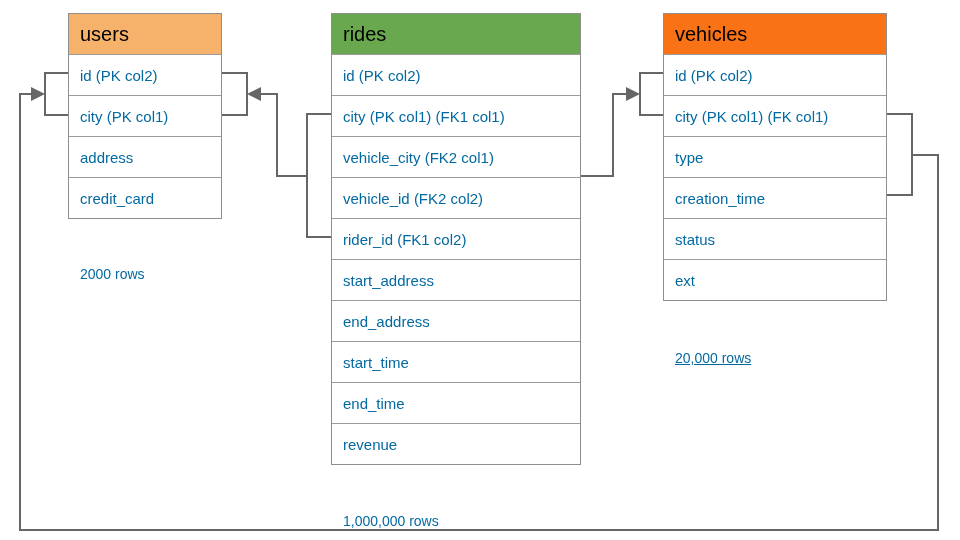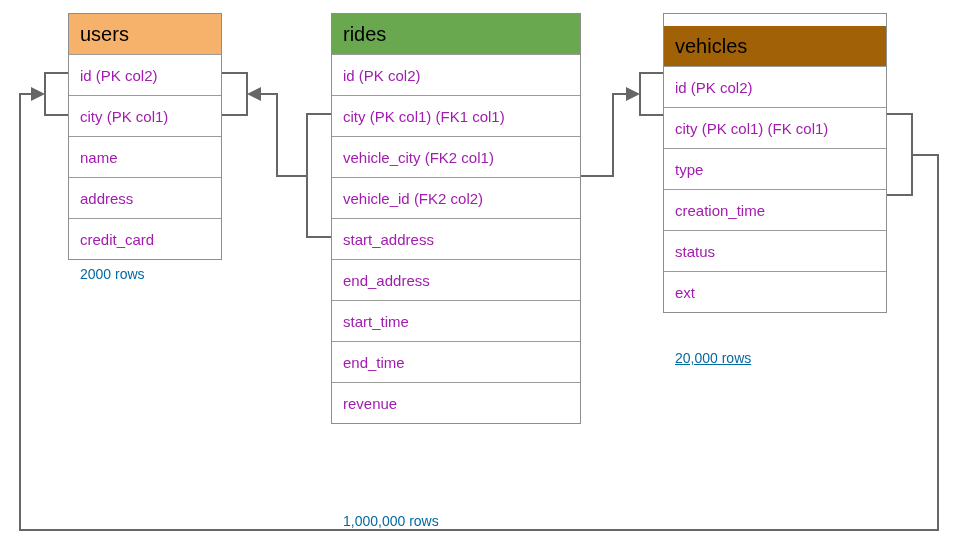--- a/index.html
+++ b/index.html
@@ -39,21 +39,21 @@
     color: #000000;
   }
   .trow {
     box-sizing: border-box;
     height: 41px;
     border-top: 1px solid #9b9b9b;
     display: flex;
     align-items: center;
     padding-left: 11px;
     font-size: 15px;
-    color: #a21caf;
+    color: #0369a1;
     background: #ffffff;
     white-space: nowrap;
     overflow: hidden;
   }
   .caption {
     position: absolute;
     font-size: 14px;
     color: #0369a1;
     white-space: nowrap;
   }
@@ -81,42 +81,42 @@
       <path d="M68 73 H45 V115 H68"></path>
       <path d="M912 155 H938 V530 H20 V94 H33"></path>
       <polygon points="45,94 31,87 31,101" fill="#666666" stroke="none"></polygon>
     </g>
   </svg>
 
   <div class="table" style="left:68px; top:13px; width:154px;">
     <div class="thead" style="background-color: rgb(246, 178, 107);">users</div>
     <div class="trow">id (PK col2)</div>
     <div class="trow">city (PK col1)</div>
-    <div class="trow">name</div>
     <div class="trow">address</div>
     <div class="trow">credit_card</div>
   </div>
   <div class="caption" style="left:80px; top:266px;">2000 rows</div>
 
   <div class="table" style="left:331px; top:13px; width:250px;">
     <div class="thead" style="background-color: rgb(106, 168, 79);">rides</div>
     <div class="trow">id (PK col2)</div>
     <div class="trow">city (PK col1) (FK1 col1)</div>
     <div class="trow">vehicle_city (FK2 col1)</div>
     <div class="trow">vehicle_id (FK2 col2)</div>
+    <div class="trow">rider_id (FK1 col2)</div>
     <div class="trow">start_address</div>
     <div class="trow">end_address</div>
     <div class="trow">start_time</div>
     <div class="trow">end_time</div>
     <div class="trow">revenue</div>
   </div>
   <div class="caption" style="left:343px; top:473px;margin-top:40px;">1,000,000 rows</div>
 
   <div class="table" style="left:663px; top:13px; width:224px;">
-    <div class="thead" style="background-color: #a16207; margin-top: 12px;">vehicles</div>
+    <div class="thead" style="background-color: #f97316;">vehicles</div>
     <div class="trow">id (PK col2)</div>
     <div class="trow">city (PK col1) (FK col1)</div>
     <div class="trow">type</div>
     <div class="trow">creation_time</div>
     <div class="trow">status</div>
     <div class="trow">ext</div>
   </div>
   <div class="caption" style="left:675px; top:350px;text-decoration:underline;">20,000 rows</div>
 
 </div>

